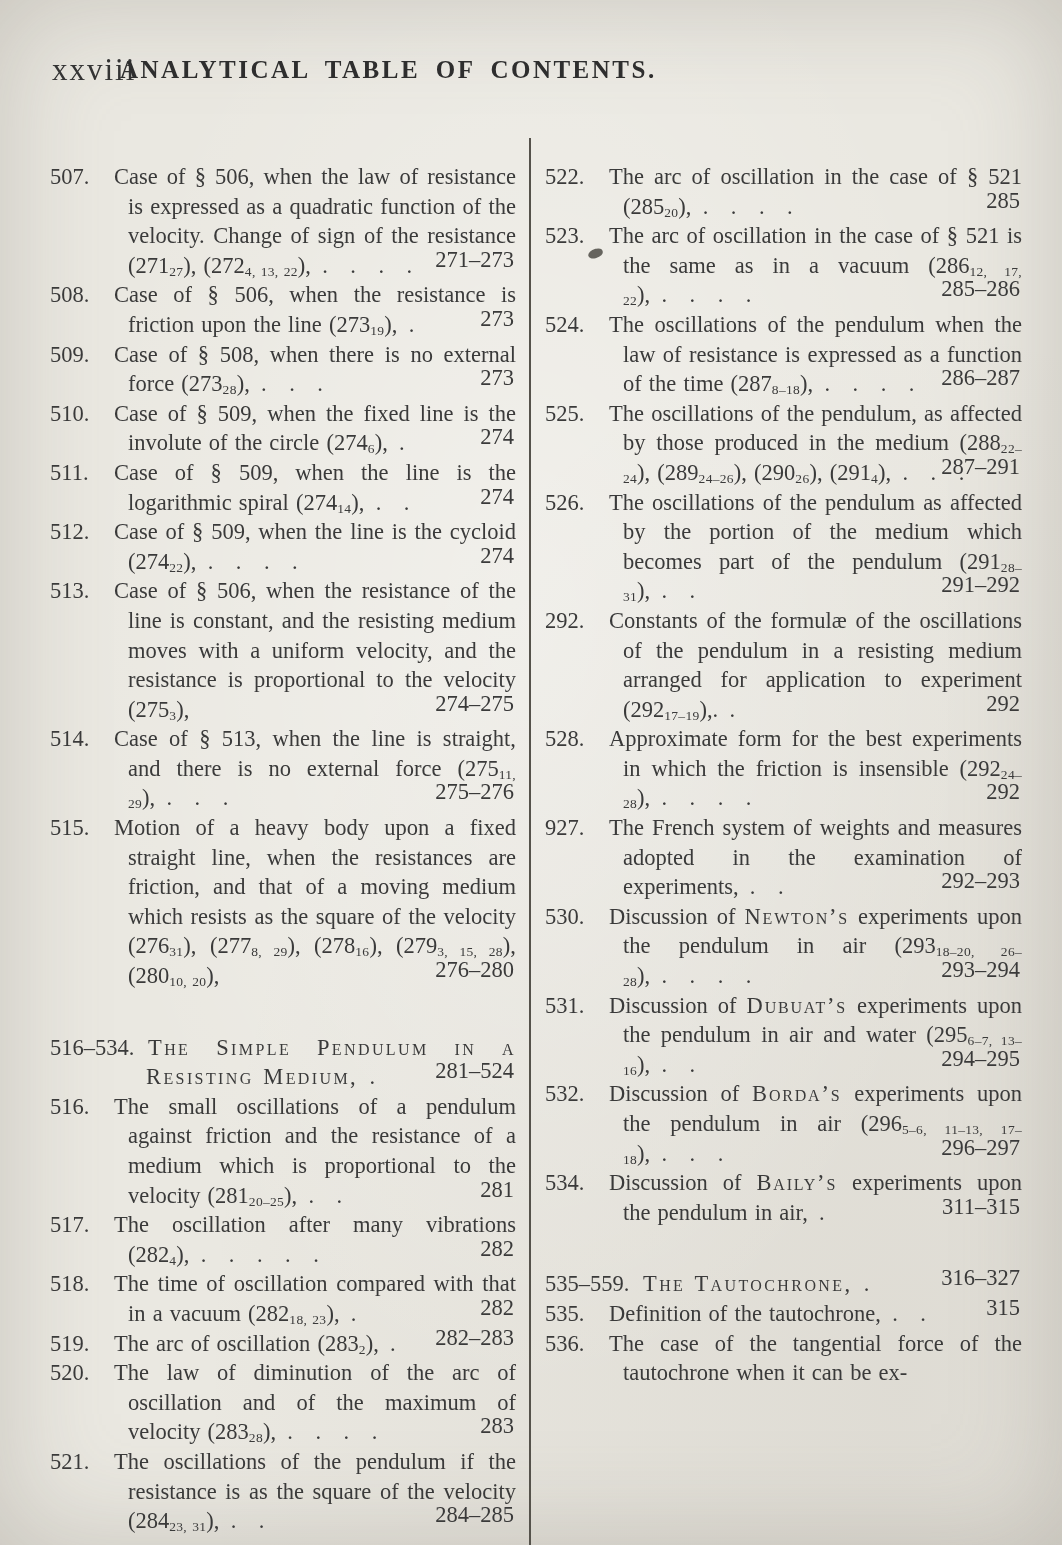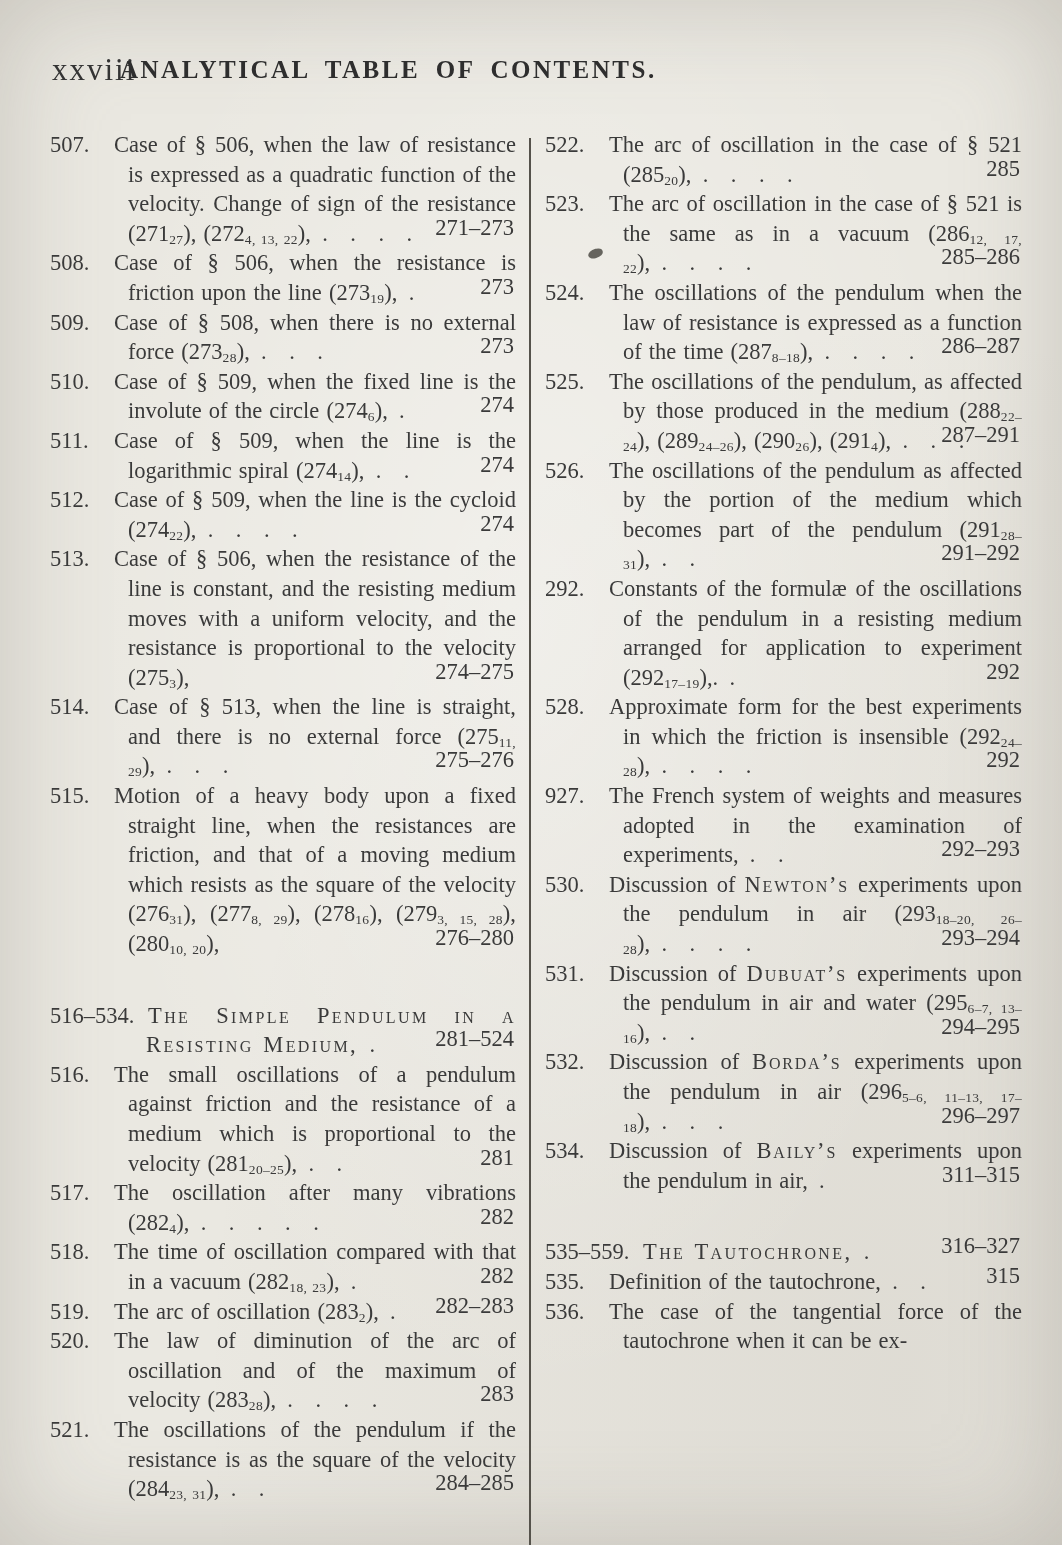--- a/index.html
+++ b/index.html
@@ -31,21 +31,21 @@
 
   .divider {
     position:absolute; left:529px; top:138px; bottom:0;
     width:2px; background:#55524b;
   }
 
   .columns {
     position:absolute; top:130px; left:50px; right:40px; bottom:6px;
     display:flex;
   }
-  .col { width:466px; overflow:hidden; }
+  .col { width:466px; overflow:hidden;margin-top:32px; }
   .col.left  { margin-right:29px; }
   .col.right { width:477px; }
 
   .entry {
     position:relative;
     padding-left:78px; text-indent:-78px;
     text-align:justify;
     font-size:22.5px; line-height:29.6px;
     word-spacing:1.5px;
   }

